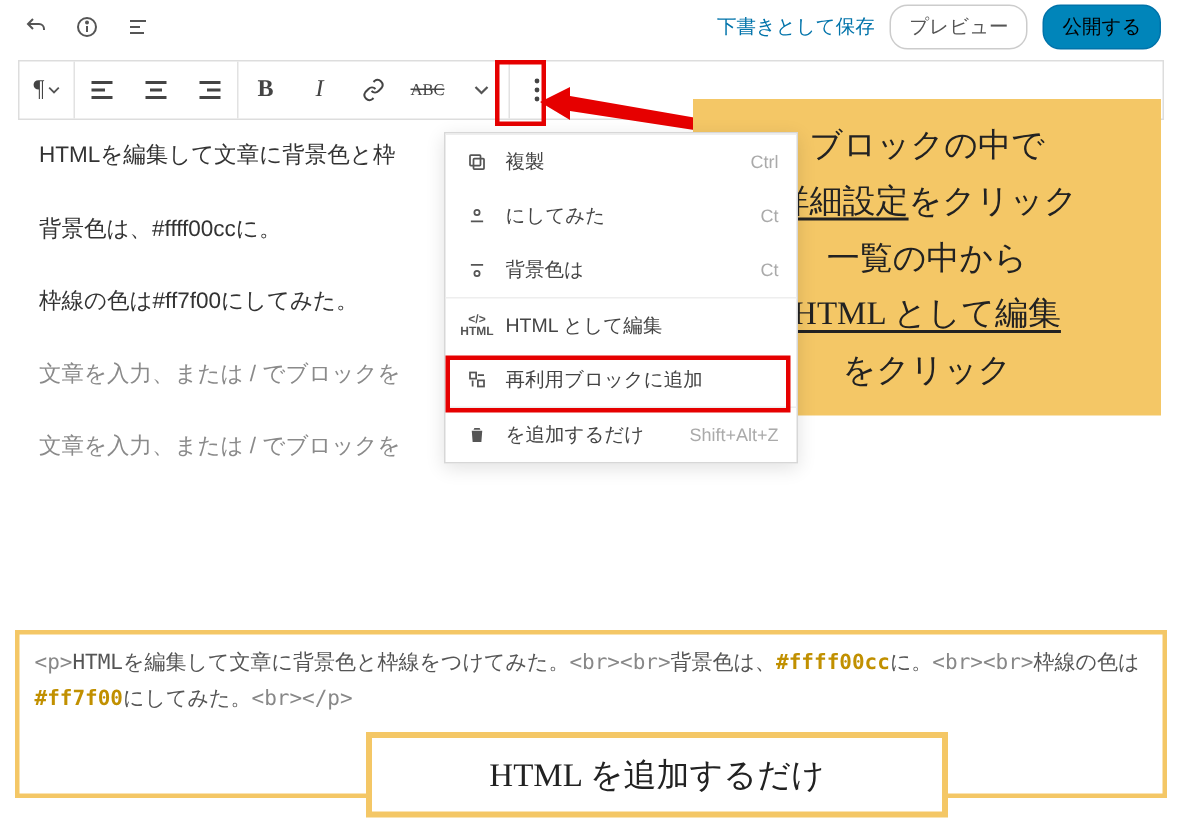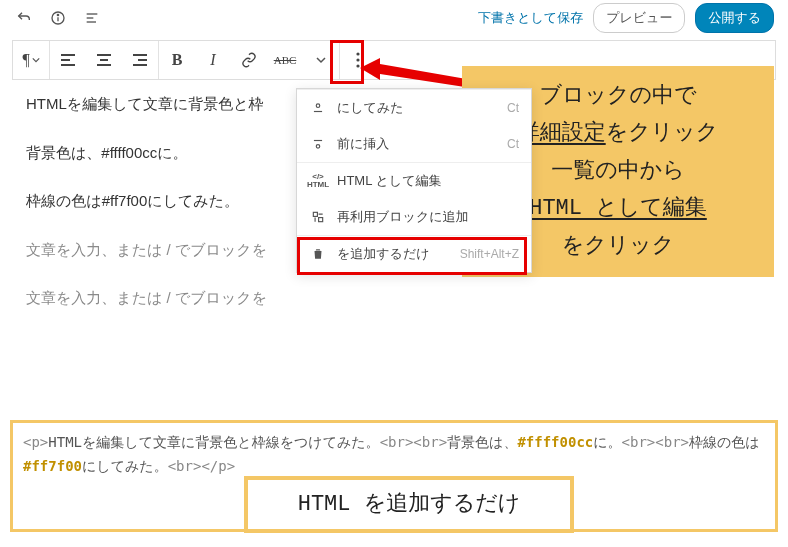--- a/index.html
+++ b/index.html
@@ -17,21 +17,21 @@
     align-items: center;
     gap: 12px;
     padding: 6px 14px;
     height: 36px;
   }
   .topbar-left { display: flex; gap: 14px; align-items: center; color: #555; }
   .topbar-right { margin-left: auto; display: flex; gap: 10px; align-items: center; }
   .icon-btn { width: 20px; height: 20px; display:flex; align-items:center; justify-content:center; color:#555; cursor:pointer; }
   .link-save { color:#0073aa; font-size:13px; cursor:pointer; }
   .btn { border:1px solid #ccc; padding:5px 12px; font-size:13px; cursor:pointer; background:#fff; color:#555; border-radius:12px;}
-  .btn.primary { background:#0085ba; color:#ffffff; border-color:#0073aa; }
+  .btn.primary { background:#0085ba; color:#000000; border-color:#0073aa; }
 
   
   .toolbar {
     display:flex;
     border:1px solid #ddd;
     margin: 4px 12px 0 12px;
     height:40px;
     position:relative;
     background:#fff;
   }
@@ -83,31 +83,31 @@
     border:3px solid #e60000;
     top: 148px; left:0; width:230px; height:38px;
     pointer-events:none;
   }
 
   
   .callout {
     position:absolute;
     background:#f4c766;
     padding: 12px 18px;
-    font-family: Liberation Mono, monospace;
+    font-family: Liberation Serif, serif;
     font-size:22px;
     line-height:1.7;
     color:#222;
     text-align:center;
   }
   .callout .underline { text-decoration: underline; text-underline-offset:4px; }
   .callout1 { top:66px; right:14px; width:312px; }
 
   .callout2 {
-    top: 476px; left:244px; width:330px;
+    top: 488px; left:244px; width:388px;
     background:#fff; border:4px solid #f4c766;
     font-size:22px; padding:6px 10px;
   }
 
   
   .arrow {
     position:absolute; pointer-events:none;
   }
   .arrow svg { overflow:visible; }
 
@@ -221,35 +221,45 @@
   <p>枠線の色は#ff7f00にしてみた。</p>
   <p class="placeholder">文章を入力、または / でブロックを</p>
   <p class="placeholder">文章を入力、または / でブロックを</p>
 </div>
 
 <div class="dropdown">
   <div class="divider"></div>
   <div class="item">
     <span class="mi">
         <svg width="14" height="14" viewBox="0 0 24 24" fill="none" stroke="#555" stroke-width="2">
+          <rect x="8" y="8" width="12" height="12" rx="1"></rect>
+          <rect x="4" y="4" width="12" height="12" rx="1"></rect>
+        </svg>
+      </span>
+    <span class="lbl">複製</span>
+    <span class="sc">Ctrl</span>
+  </div>
+  <div class="item">
+    <span class="mi">
+        <svg width="14" height="14" viewBox="0 0 24 24" fill="none" stroke="#555" stroke-width="2">
           <circle cx="12" cy="8" r="3"></circle>
           <line x1="5" y1="18" x2="19" y2="18"></line>
         </svg>
       </span>
     <span class="lbl">にしてみた</span>
     <span class="sc">Ct</span>
   </div>
   <div class="item">
     <span class="mi">
         <svg width="14" height="14" viewBox="0 0 24 24" fill="none" stroke="#555" stroke-width="2">
           <line x1="5" y1="6" x2="19" y2="6"></line>
           <circle cx="12" cy="16" r="3"></circle>
         </svg>
       </span>
-    <span class="lbl">前に挿入</span>
+    <span class="lbl">背景色は</span>
     <span class="sc">Ct</span>
   </div>
   <div class="divider"></div>
   <div class="item">
     <span class="mi" style="font-size:8px;font-weight:700;line-height:1;text-align:center;">&lt;/&gt;<br>HTML</span>
     <span class="lbl">HTML として編集</span>
   </div>
   <div class="item">
     <span class="mi">
         <svg width="14" height="14" viewBox="0 0 24 24" fill="none" stroke="#555" stroke-width="2">

